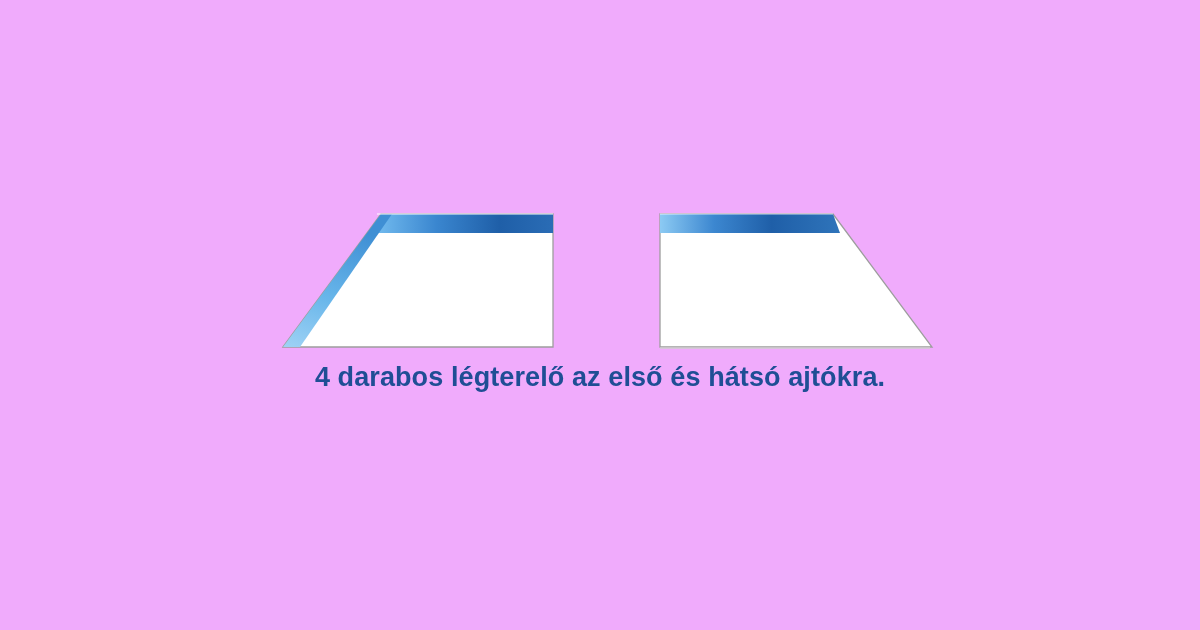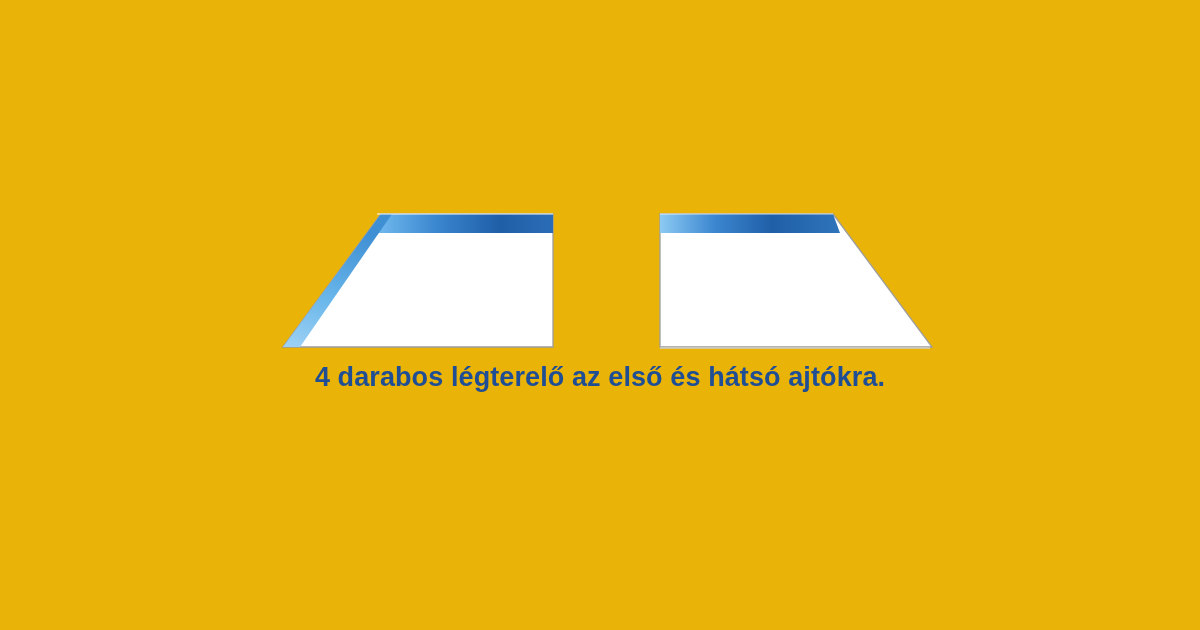--- a/index.html
+++ b/index.html
@@ -10,21 +10,21 @@
     width: 1200px;
     height: 630px;
     background: #ffffff;
     font-family: "Liberation Sans", sans-serif;
     overflow: hidden;
   }
   .canvas {
     position: relative;
     width: 1200px;
     height: 630px;
-    background: #eab308;
+    background: #f0abfc;
   }
   .figure-area {
     position: absolute;
     left: 0;
     top: 0;
     width: 1200px;
     height: 630px;
   }
   .caption {
     position: absolute;

